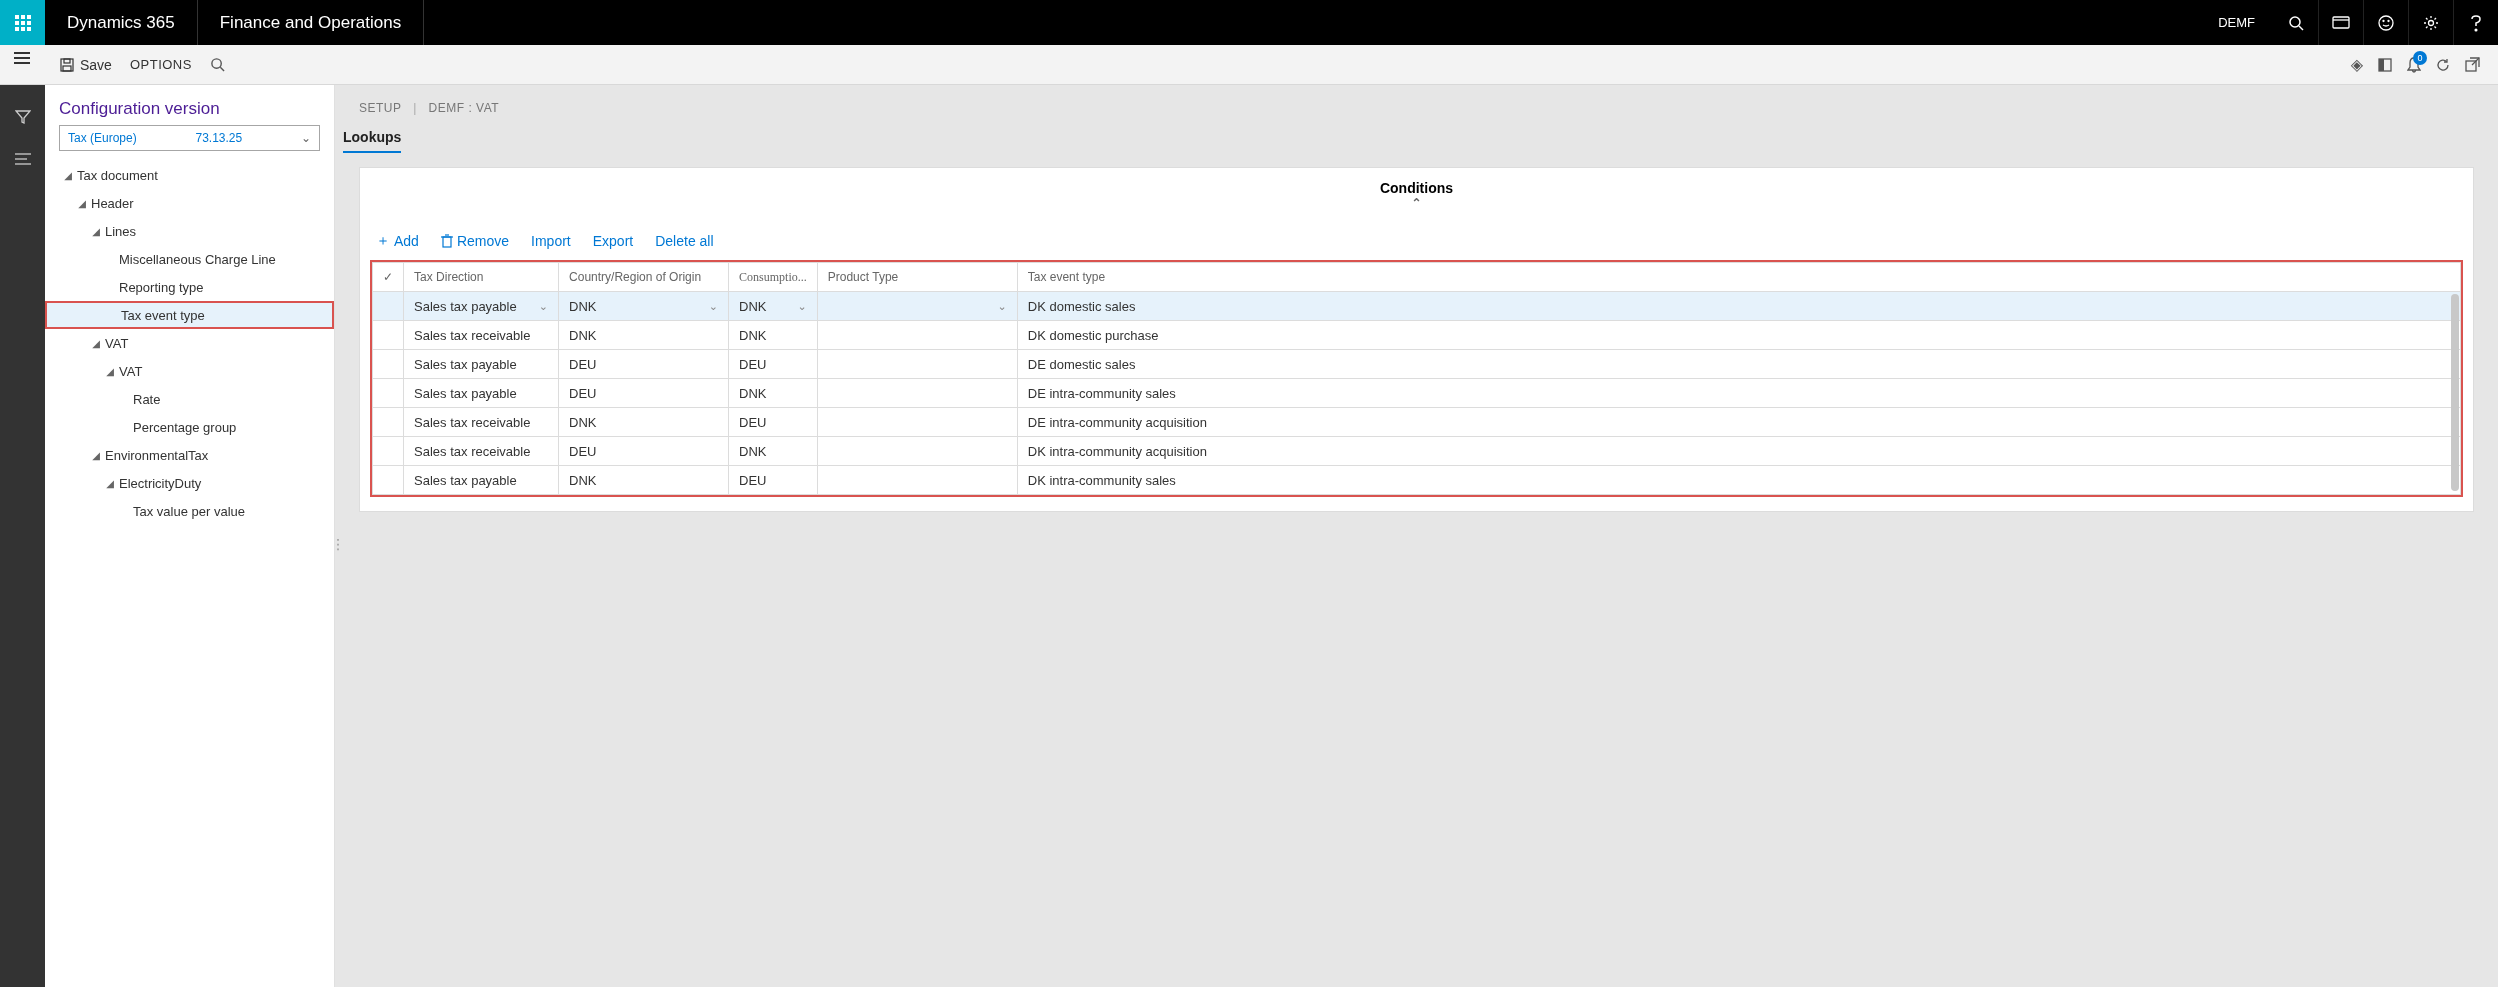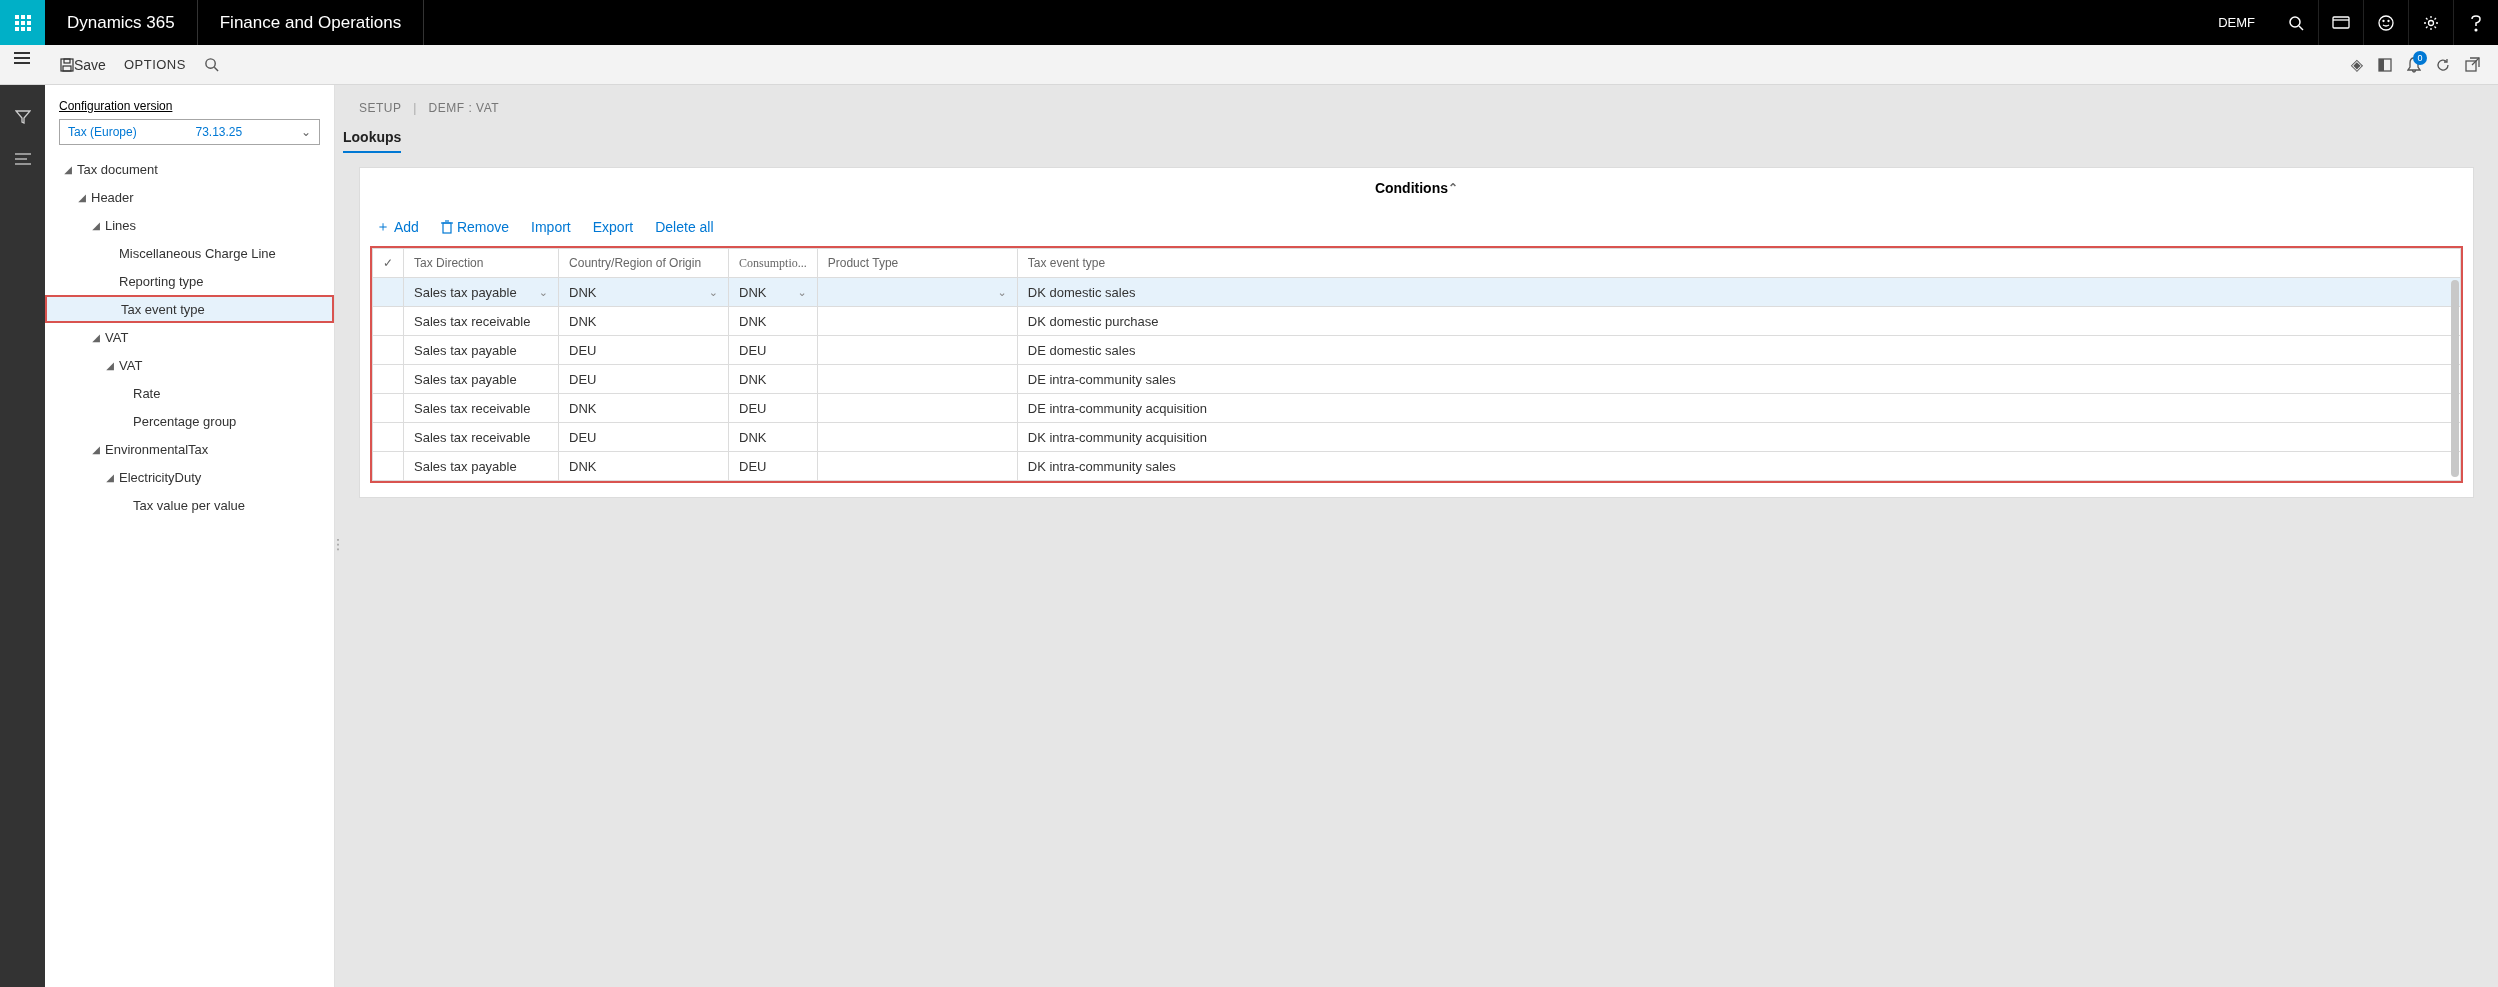--- a/index.html
+++ b/index.html
@@ -16,57 +16,57 @@
 .header-right .company { padding: 0 18px; font-size: 13px; }
 .header-right .hicon { width: 45px; height: 45px; display:flex; align-items:center; justify-content:center; font-size:16px; cursor:pointer; border-left:1px solid #222;}
 .header-right .hicon.first { border-left:none;}
 
 
 .action-bar { height: 40px; background: #f3f3f3; border-bottom: 1px solid #d8d8d8; display:flex; align-items:center; padding: 0 18px 0 60px; font-size:14px; color:#333; position:relative;}
 .action-bar .hamburger { position:absolute; left:14px; top:12px; cursor:pointer;}
 .hamburger-lines { width:16px; height:2px; background:#333; position:relative;}
 .hamburger-lines::before, .hamburger-lines::after { content:''; position:absolute; width:16px; height:2px; background:#333; left:0;}
 .hamburger-lines::before { top:-5px;} .hamburger-lines::after { top:5px;}
-.ab-save { display:flex; align-items:center; gap:0; margin-right:18px; cursor:pointer;}
+.ab-save { display:flex; align-items:center; gap:6px; margin-right:18px; cursor:pointer;}
 .ab-options { margin-right: 18px; cursor:pointer; text-transform: uppercase; font-size: 13px; letter-spacing: 0.5px; color: #333;}
 .ab-search { cursor:pointer; font-size:15px; }
 .ab-right { margin-left:auto; display:flex; align-items:center; gap:14px;}
 .ab-right .abicon { cursor:pointer; font-size:16px; color:#555;}
 .badge-icon { position:relative; }
 .badge-icon .dot { position:absolute; top:-6px; right:-6px; background:#0078d4; color:#fff; border-radius:50%; font-size:9px; width:14px; height:14px; display:flex; align-items:center; justify-content:center;}
 
 
 .left-rail { position:absolute; left:0; top:85px; bottom:0; width:45px; background:#333; display:flex; flex-direction:column; align-items:center; padding-top:24px; gap:28px;}
 .left-rail .ricon { color:#ccc; font-size:16px; cursor:pointer;}
 
 
 .workspace { position:absolute; left:45px; top:85px; right:0; bottom:0; display:flex;}
 .nav-panel { width:290px; background:#fff; border-right:1px solid #e0e0e0; padding: 14px 0 0 0; font-size:13px; color:#333; overflow-y:auto;}
-.nav-label { font-size:12px; color:#000000; padding:0 14px 6px 14px;text-decoration:underline;}
+.nav-label { font-size:17px; color:#4c1d95; padding:0 14px 6px 14px;}
 .config-select { margin: 0 14px 10px 14px; border:1px solid #a6a6a6; height:26px; display:flex; align-items:center; padding:0 8px; cursor:pointer; justify-content:space-between; color:#0078d4; font-size:12px;}
 .config-select .chev { color:#666;}
 .tree { }
 .tree-row { display:flex; align-items:center; height:28px; padding-right:10px; cursor:pointer;}
 .tree-caret { width:18px; text-align:center; color:#666; font-size:10px;}
 .tree-row.selected { background:#e6f2fb;}
 .red-box { border:2px solid #d9534f; }
 .pad0 { padding-left: 14px;} .pad1 { padding-left: 28px;} .pad2 { padding-left: 42px;}
 .pad3 { padding-left: 56px;} .pad4 { padding-left: 70px;}
 
 
 .content { flex:1; background:#e6e6e6; padding: 0; position:relative;}
 .divider-handle { position:absolute; left:-4px; top:50%; color:#999; font-size:14px;}
 .breadcrumb-row { padding: 16px 0 0 24px; font-size:12px; color:#777; letter-spacing:.5px;}
 .breadcrumb-row .sep { margin:0 8px; color:#aaa;}
 .tab-row { padding: 14px 0 0 8px; display:flex; gap:24px; font-size:14px; color:#555;}
 .tab { cursor:pointer; padding-bottom:6px;}
 .tab.active { color:#222; border-bottom:2px solid #0078d4; font-weight:600;}
 
 .panel { margin: 14px 24px 0 24px; background:#fff; border:1px solid #dcdcdc;}
-.panel-header { padding: 12px 8px; font-size:14px; font-weight:600; display:flex; justify-content:center; align-items:center; cursor:pointer;}
+.panel-header { padding: 12px 8px; font-size:14px; font-weight:600; display:flex; justify-content:flex-end; align-items:center; cursor:pointer;flex-direction:column;}
 .panel-header .chev { color:#666; font-size:12px;}
 .panel-toolbar { padding: 10px 16px 6px 16px; display:flex; gap:22px; font-size:14px; color:#0078d4;}
 .panel-toolbar .tbtn { cursor:pointer; display:flex; align-items:center; gap:4px;}
 
 .grid-wrap { border:2px solid #d9534f; margin: 4px 10px 14px 10px; position:relative;}
 .grid-table { width:100%; border-collapse:collapse; font-size:13px; color:#333;}
 .grid-table th, .grid-table td { border:1px solid #dcdcdc; text-align:left; height:29px; padding:0 10px; font-weight:normal;}
 .grid-table th { background:#fff; color:#666; font-size:12px;}
 .grid-table tr.hrow th:first-child { width:30px; text-align:center;}
 .grid-table td.sel-cell { text-align:center; background:#fff;}

